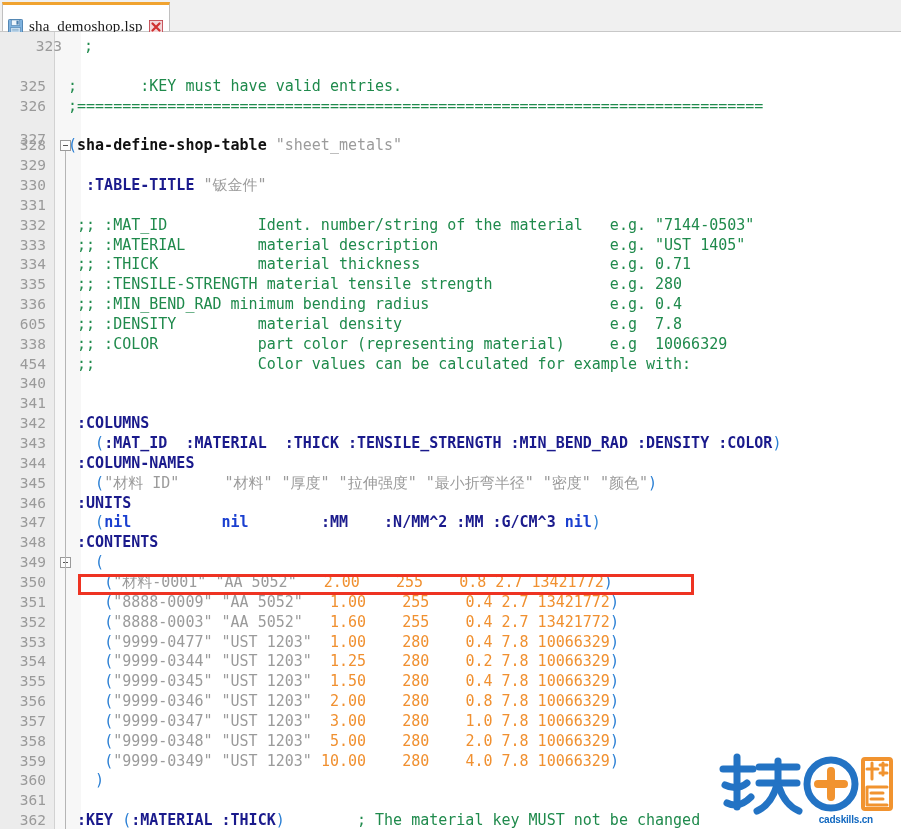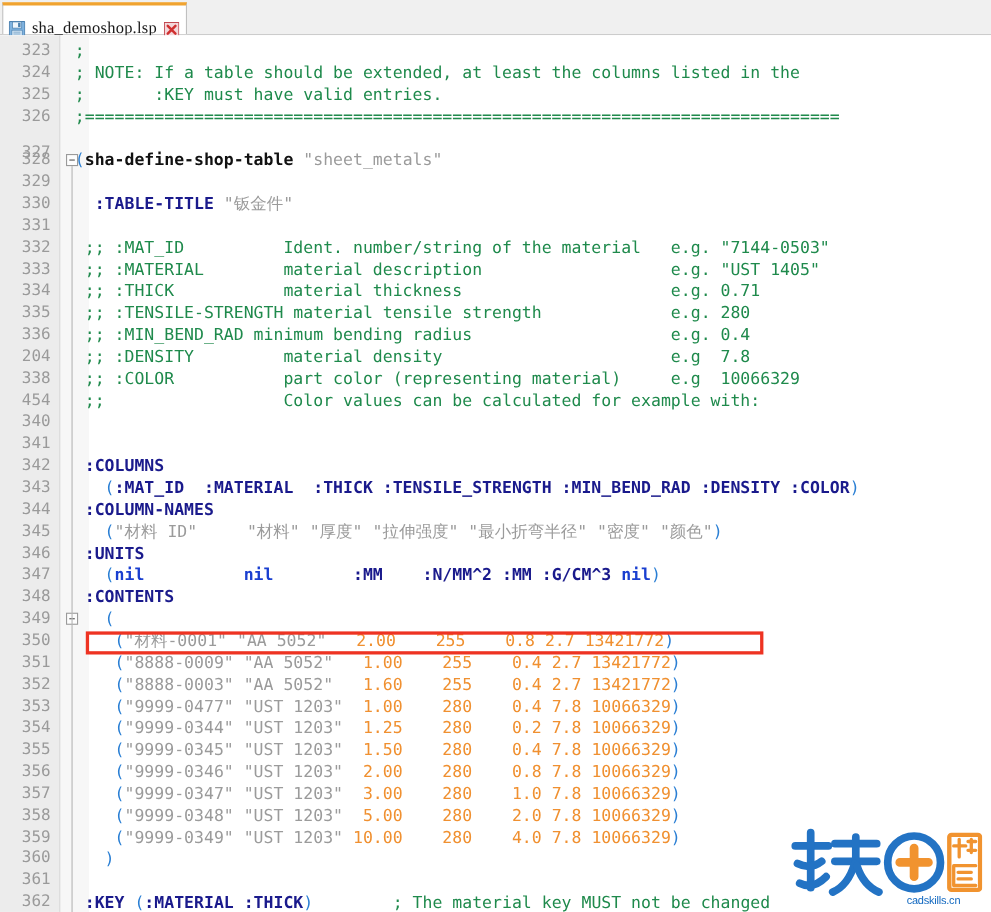--- a/index.html
+++ b/index.html
@@ -145,21 +145,21 @@
     height: 72px;
     pointer-events: none;
     opacity: .92;
   }
   #wm-url {
     position: absolute;
     right: 28px;
     bottom: 4px;
     font-family: "Liberation Sans", sans-serif;
     font-size: 10px;
-    font-weight: normal;
+    font-weight: bold;
     color: #1168c0;
     letter-spacing: -.2px;
   }
 </style>
 </head>
 <body>
 
 <div id="tabbar">
   <div class="tab">
     <span class="save-icon-wrap">
@@ -179,36 +179,35 @@
         <path d="M4 4 L12 12 M12 4 L4 12" stroke="#d03030" stroke-width="2.6" stroke-linecap="round"></path>
       </svg>
     </span>
   </div>
 </div>
 
 <div id="editor">
   <div id="gutter"></div>
   <div id="foldcol"></div>
   <div id="code">
-      <div class="line" style="top: 5px; position: absolute; left: 0px; right: 0px;"><span class="lno">323</span><span class="txt"><span class="cmt">;</span></span></div>
-      <div class="line" style="top: 24.85px; position: absolute; left: 0px; right: 0px;"><span class="lno">324</span><span class="txt"><span class="cmt">; NOTE: If a table should be extended, at least the columns listed in the</span></span></div>
+      <div class="line" style="top: 5px; position: absolute; left: 16px; right: 0px;"><span class="lno">323</span><span class="txt"><span class="cmt">;</span></span></div>
       <div class="line" style="top: 44.7px; position: absolute; left: 0px; right: 0px;"><span class="lno">325</span><span class="txt"><span class="cmt">;       :KEY must have valid entries.</span></span></div>
       <div class="line" style="top: 64.55px; position: absolute; left: 0px; right: 0px;"><span class="lno">326</span><span class="txt"><span class="cmt">;============================================================================</span></span></div>
       <div class="line" style="top: 98px; position: absolute; left: 0px; right: 0px;"><span class="lno">327</span><span class="txt"></span></div>
       <div class="line" style="top: 104.25px; position: absolute; left: 0px; right: 0px;"><span class="lno">328</span><span class="txt"><span class="par">(</span><span class="fn">sha-define-shop-table </span><span class="str">"sheet_metals"</span></span></div>
       <div class="fold-box" style="top: 108.25px;"></div>
       <div class="line" style="top: 124.1px; position: absolute; left: 0px; right: 0px;"><span class="lno">329</span><span class="txt"></span></div>
       <div class="line" style="top: 143.95px; position: absolute; left: 0px; right: 0px;"><span class="lno">330</span><span class="txt"><span>  </span><span class="kw">:TABLE-TITLE</span><span> </span><span class="str">"钣金件"</span></span></div>
       <div class="line" style="top: 163.8px; position: absolute; left: 0px; right: 0px;"><span class="lno">331</span><span class="txt"></span></div>
       <div class="line" style="top: 183.65px; position: absolute; left: 0px; right: 0px;"><span class="lno">332</span><span class="txt"><span class="cmt"> ;; :MAT_ID          Ident. number/string of the material   e.g. "7144-0503"</span></span></div>
       <div class="line" style="top: 203.5px; position: absolute; left: 0px; right: 0px;"><span class="lno">333</span><span class="txt"><span class="cmt"> ;; :MATERIAL        material description                   e.g. "UST 1405"</span></span></div>
       <div class="line" style="top: 223.35px; position: absolute; left: 0px; right: 0px;"><span class="lno">334</span><span class="txt"><span class="cmt"> ;; :THICK           material thickness                     e.g. 0.71</span></span></div>
       <div class="line" style="top: 243.2px; position: absolute; left: 0px; right: 0px;"><span class="lno">335</span><span class="txt"><span class="cmt"> ;; :TENSILE-STRENGTH material tensile strength             e.g. 280</span></span></div>
       <div class="line" style="top: 263.05px; position: absolute; left: 0px; right: 0px;"><span class="lno">336</span><span class="txt"><span class="cmt"> ;; :MIN_BEND_RAD minimum bending radius                    e.g. 0.4</span></span></div>
-      <div class="line" style="top: 282.9px; position: absolute; left: 0px; right: 0px;"><span class="lno">204</span><span class="txt"><span class="cmt"> ;; :DENSITY         material density                       e.g  7.8</span></span></div>
+      <div class="line" style="top: 282.9px; position: absolute; left: 0px; right: 0px;"><span class="lno">605</span><span class="txt"><span class="cmt"> ;; :DENSITY         material density                       e.g  7.8</span></span></div>
       <div class="line" style="top: 302.75px; position: absolute; left: 0px; right: 0px;"><span class="lno">338</span><span class="txt"><span class="cmt"> ;; :COLOR           part color (representing material)     e.g  10066329</span></span></div>
       <div class="line" style="top: 322.6px; position: absolute; left: 0px; right: 0px;"><span class="lno">454</span><span class="txt"><span class="cmt"> ;;                  Color values can be calculated for example with:</span></span></div>
       <div class="line" style="top: 342.45px; position: absolute; left: 0px; right: 0px;"><span class="lno">340</span></div>
       <div class="line" style="top: 362.3px; position: absolute; left: 0px; right: 0px;"><span class="lno">341</span><span class="txt"></span></div>
       <div class="line" style="top: 382.15px; position: absolute; left: 0px; right: 0px;"><span class="lno">342</span><span class="txt"><span> </span><span class="kw">:COLUMNS</span></span></div>
       <div class="line" style="top: 402px; position: absolute; left: 0px; right: 0px;"><span class="lno">343</span><span class="txt"><span>   </span><span class="par">(</span><span class="kw">:MAT_ID  :MATERIAL  :THICK :TENSILE_STRENGTH :MIN_BEND_RAD :DENSITY :COLOR</span><span class="par">)</span></span></div>
       <div class="line" style="top: 421.85px; position: absolute; left: 0px; right: 0px;"><span class="lno">344</span><span class="txt"><span> </span><span class="kw">:COLUMN-NAMES</span></span></div>
       <div class="line" style="top: 441.7px; position: absolute; left: 0px; right: 0px;"><span class="lno">345</span><span class="txt"><span>   </span><span class="par">(</span><span class="str">"材料 ID"     "材料" "厚度" "拉伸强度" "最小折弯半径" "密度" "颜色"</span><span class="par">)</span></span></div>
       <div class="line" style="top: 461.55px; position: absolute; left: 0px; right: 0px;"><span class="lno">346</span><span class="txt"><span> </span><span class="kw">:UNITS</span></span></div>
       <div class="line" style="top: 481.4px; position: absolute; left: 0px; right: 0px;"><span class="lno">347</span><span class="txt"><span>   </span><span class="par">(</span><span class="nil">nil</span><span>          </span><span class="nil">nil</span><span>        </span><span class="kw">:MM</span><span>    </span><span class="kw">:N/MM^2 :MM :G/CM^3</span><span> </span><span class="nil">nil</span><span class="par">)</span></span></div>

